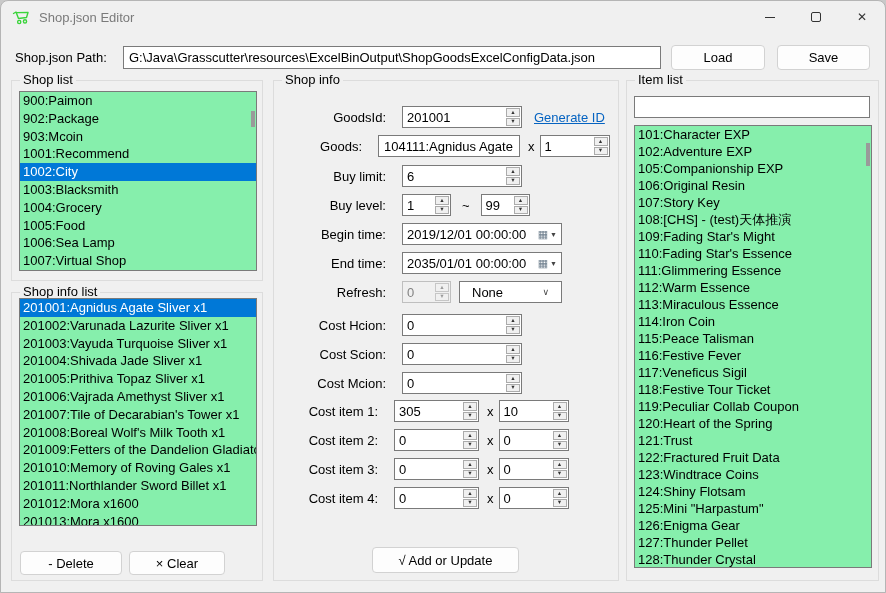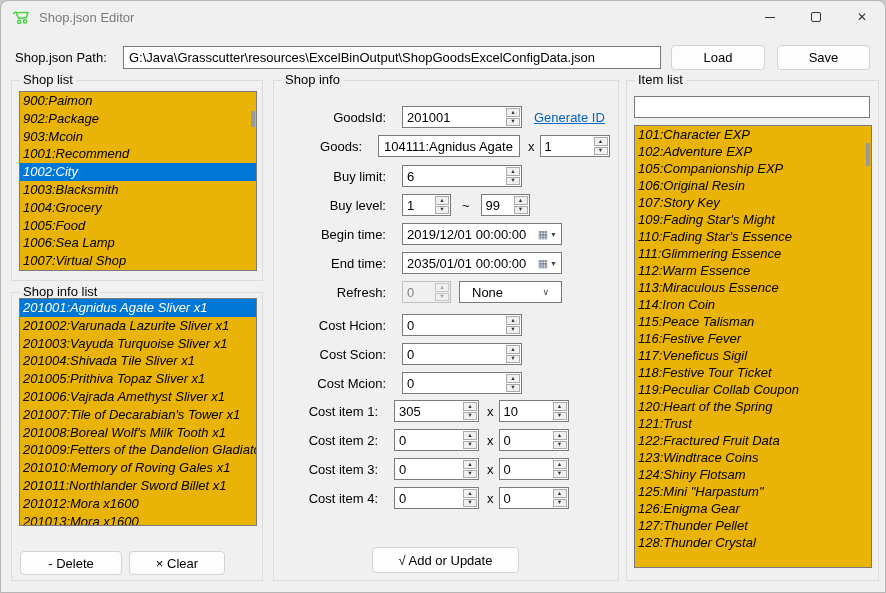--- a/index.html
+++ b/index.html
@@ -23,21 +23,21 @@
   .textbox { position:absolute; border:1px solid #7a7a7a; background:#fff; font:13px "Liberation Sans", sans-serif;
              padding:0 5px; outline:0; color:#000; }
   .btn { background:#fdfdfd; border:1px solid #d2d2d2; border-radius:4px; font:13px "Liberation Sans", sans-serif;
          color:#000; display:flex; align-items:center; justify-content:center; position:absolute; cursor:default; }
 
   
   .group { position:absolute; border:1px solid #dcdcdc; background:#f0f0f0; }
   .gtitle { position:absolute; top:-9px; left:8px; background:#f0f0f0; padding:0 3px; line-height:16px; white-space:nowrap; }
 
   
-  .listbox { position:absolute; background:#eab308; border:1px solid #7a7a7a; overflow:hidden;font-style:italic; }
+  .listbox { position:absolute; background:#86efac; border:1px solid #7a7a7a; overflow:hidden; }
   .lb-item { height:17.8px; line-height:17.8px; padding:0 2px 0 3px; white-space:nowrap; overflow:hidden; }
   .tight .lb-item { height:17px; line-height:17px; }
   .lb-item.selected { background:#0078d7; color:#fff; }
   .vthumb { position:absolute; width:4px; background:#9a9a9a; }
 
   
   .si-row { position:absolute; left:1px; height:22px; display:flex; align-items:center; }
   .si-label { flex:none; text-align:right; margin-right:16px; }
   .spinbox { display:flex; align-items:stretch; background:#fff; border:1px solid #7a7a7a; height:22px; flex:none; }
   .spinbox input { flex:1; min-width:0; border:0; outline:0; padding:0 2px 0 4px;
@@ -112,21 +112,21 @@
       </div>
   </div>
 
   <div class="group" style="left:10px;top:291px;width:252px;height:289px">
     <span class="gtitle">Shop info list</span>
     <div class="listbox" style="left:7px;top:5px;width:238px;height:228px">
 
     <div class="lb-item selected">201001:Agnidus Agate Sliver x1</div>
         <div class="lb-item">201002:Varunada Lazurite Sliver x1</div>
         <div class="lb-item">201003:Vayuda Turquoise Sliver x1</div>
-        <div class="lb-item">201004:Shivada Tile Sliver x1</div>
+        <div class="lb-item">201004:Shivada Jade Sliver x1</div>
         <div class="lb-item">201005:Prithiva Topaz Sliver x1</div>
         <div class="lb-item">201006:Vajrada Amethyst Sliver x1</div>
         <div class="lb-item">201007:Tile of Decarabian's Tower x1</div>
         <div class="lb-item">201008:Boreal Wolf's Milk Tooth x1</div>
         <div class="lb-item">201009:Fetters of the Dandelion Gladiator x1</div>
         <div class="lb-item">201010:Memory of Roving Gales x1</div>
         <div class="lb-item">201011:Northlander Sword Billet x1</div>
         <div class="lb-item">201012:Mora x1600</div>
         <div class="lb-item">201013:Mora x1600</div>
       </div>
@@ -341,20 +341,21 @@
     <span class="gtitle">Item list</span>
     <input class="textbox" style="left: 7px; top: 15px; width: 236px; height: 22px;" value="">
     <div class="listbox tight" style="left:7px;top:44px;width:238px;height:443px">
 
       <div class="vthumb" style="right:1px;top:17px;height:23px"></div>
     <div class="lb-item">101:Character EXP</div>
         <div class="lb-item">102:Adventure EXP</div>
         <div class="lb-item">105:Companionship EXP</div>
         <div class="lb-item">106:Original Resin</div>
         <div class="lb-item">107:Story Key</div>
+        <div class="lb-item">108:[CHS] - (test)天体推演</div>
         <div class="lb-item">109:Fading Star's Might</div>
         <div class="lb-item">110:Fading Star's Essence</div>
         <div class="lb-item">111:Glimmering Essence</div>
         <div class="lb-item">112:Warm Essence</div>
         <div class="lb-item">113:Miraculous Essence</div>
         <div class="lb-item">114:Iron Coin</div>
         <div class="lb-item">115:Peace Talisman</div>
         <div class="lb-item">116:Festive Fever</div>
         <div class="lb-item">117:Veneficus Sigil</div>
         <div class="lb-item">118:Festive Tour Ticket</div>

